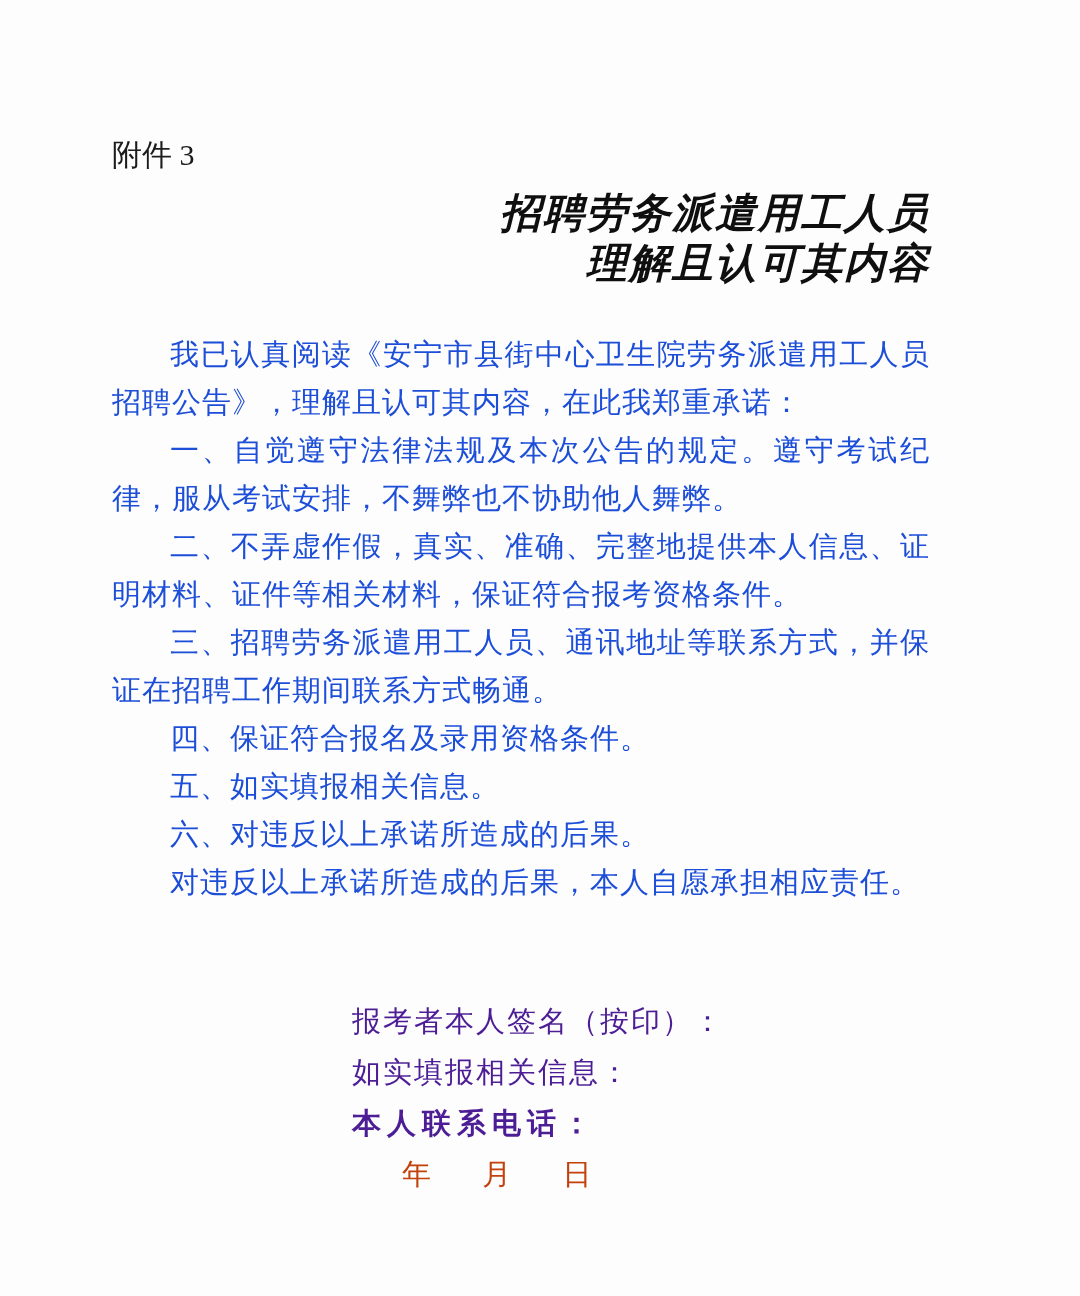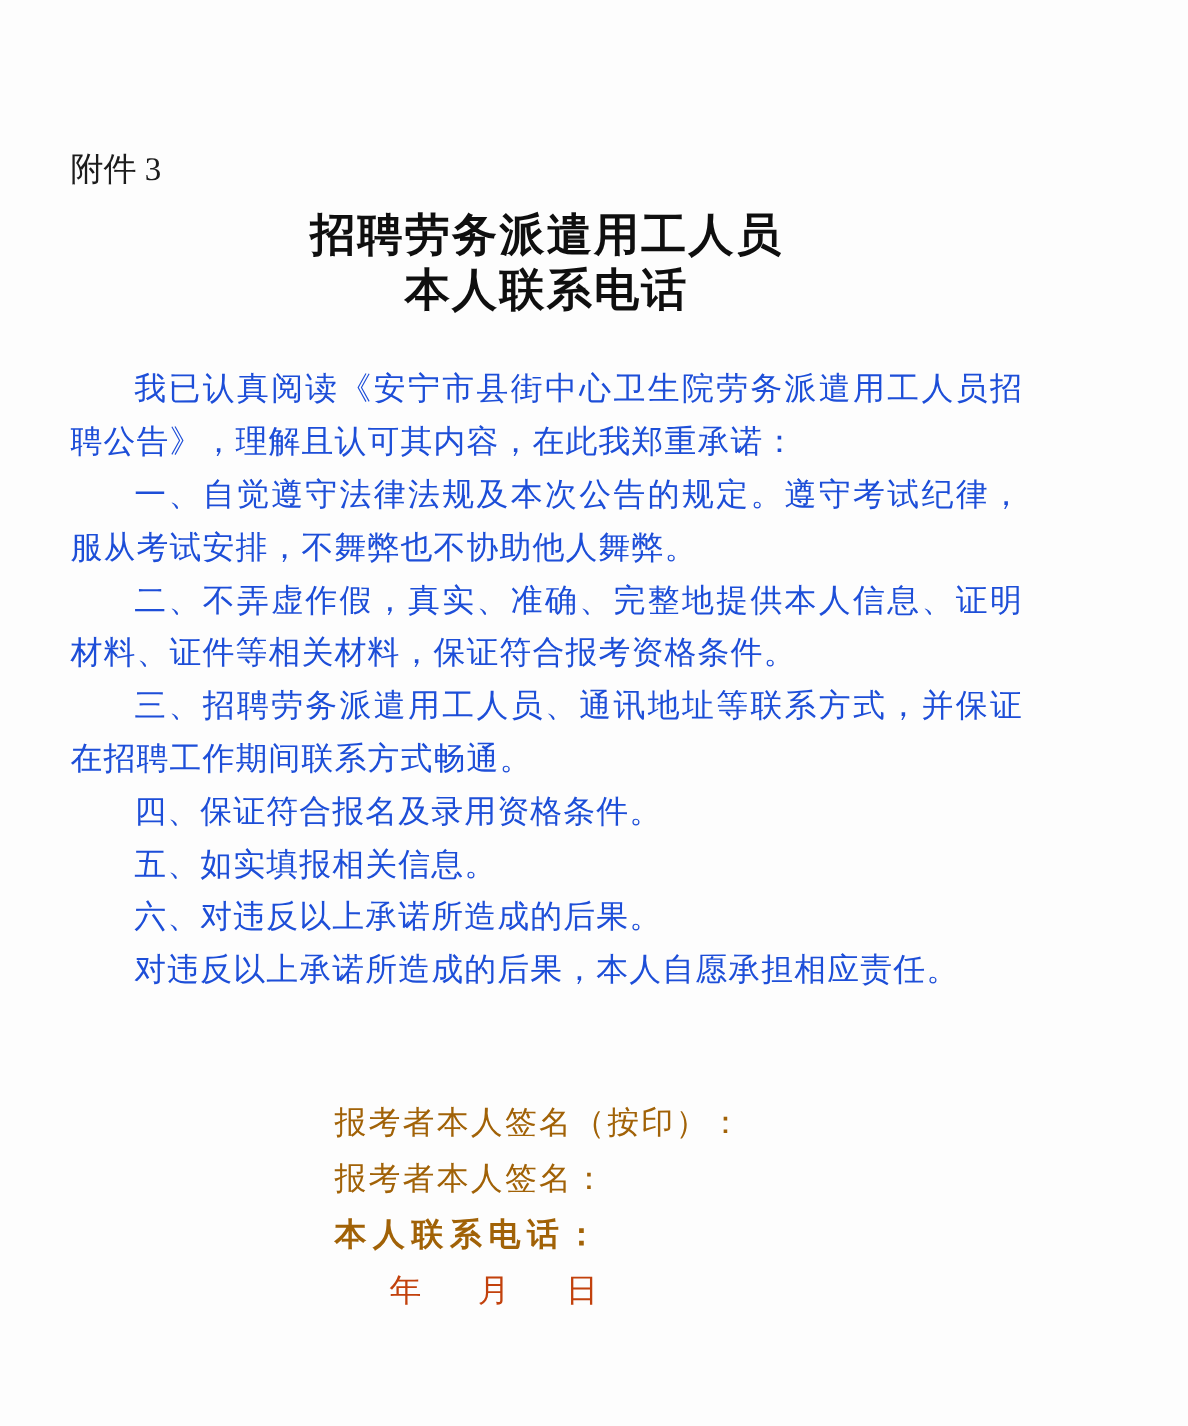--- a/index.html
+++ b/index.html
@@ -11,55 +11,56 @@
     height: 1296px;
     background: #fdfdfd;
     color: #2e2e2e;
     font-family: "Liberation Serif", "DejaVu Serif", serif;
     overflow: hidden;
   }
   .page {
     box-sizing: border-box;
     width: 1080px;
     height: 1296px;
-    padding: 138px 150px 0 64px;
+    padding: 138px 150px 0 112px;
     background: #fdfdfd;
   }
   .attachment-label {
     font-size: 30px;
     line-height: 34px;
     color: #1c1c1c;
   }
   .doc-title {
     margin-top: 16px;
-    text-align: center;
+    text-align: right;
     font-family: "Liberation Sans", "DejaVu Sans", sans-serif;
     font-weight: 700;
     font-size: 41px;
     line-height: 50px;
     color: #0f0f0f;
     letter-spacing: 2px;
+    font-style: italic;
   }
   .doc-body {
     margin-top: 42px;
   }
   .doc-body p {
     margin: 0;
     font-size: 29px;
     line-height: 48px;
     text-align: justify;
     text-indent: 2em;
     color: #1d4ed8;
     letter-spacing: 1px;
   }
   .signature-block {
     margin-top: 90px;
     margin-left: 240px;
     font-size: 29px;
-    color: #a16207;
+    color: #4c1d95;
   }
   .signature-block .sig-line {
     margin: 0;
     line-height: 51px;
     letter-spacing: 2px;
   }
   .signature-block .sig-line.spaced {
     letter-spacing: 6px;
     font-weight: bold;
   }
@@ -74,35 +75,35 @@
 </style>
 </head>
 <body>
 
 <div class="page">
 
   <div class="attachment-label">附件 3</div>
 
   <div class="doc-title">
     <div>招聘劳务派遣用工人员</div>
-    <div>本人联系电话</div>
+    <div>理解且认可其内容</div>
   </div>
 
   <div class="doc-body">
     <p>我已认真阅读《安宁市县街中心卫生院劳务派遣用工人员招聘公告》，理解且认可其内容，在此我郑重承诺：</p>
     <p>一、自觉遵守法律法规及本次公告的规定。遵守考试纪律，服从考试安排，不舞弊也不协助他人舞弊。</p>
     <p>二、不弄虚作假，真实、准确、完整地提供本人信息、证明材料、证件等相关材料，保证符合报考资格条件。</p>
     <p>三、招聘劳务派遣用工人员、通讯地址等联系方式，并保证在招聘工作期间联系方式畅通。</p>
     <p>四、保证符合报名及录用资格条件。</p>
     <p>五、如实填报相关信息。</p>
     <p>六、对违反以上承诺所造成的后果。</p>
     <p>对违反以上承诺所造成的后果，本人自愿承担相应责任。</p>
   </div>
 
   <div class="signature-block">
     <p class="sig-line">报考者本人签名（按印）：</p>
-    <p class="sig-line">报考者本人签名：</p>
+    <p class="sig-line">如实填报相关信息：</p>
     <p class="sig-line spaced">本人联系电话：</p>
   </div>
 
   <p class="date-line">年 月 日</p>
 
 </div>
 
 </body></html>

